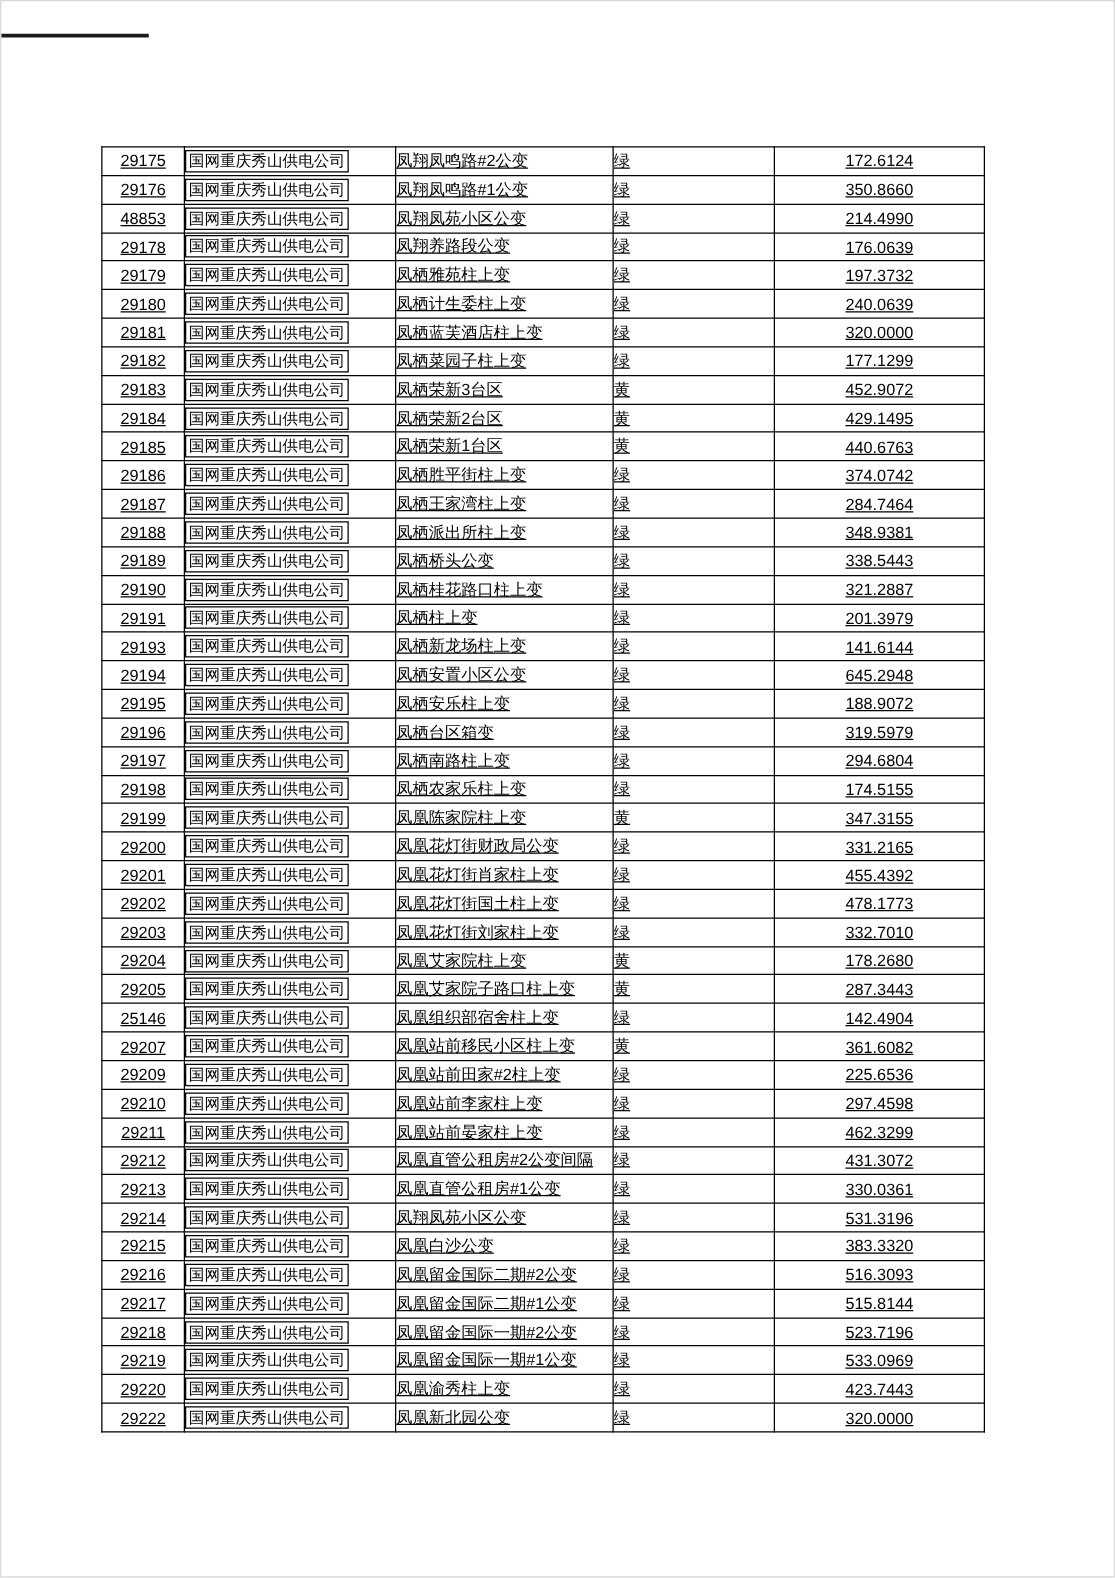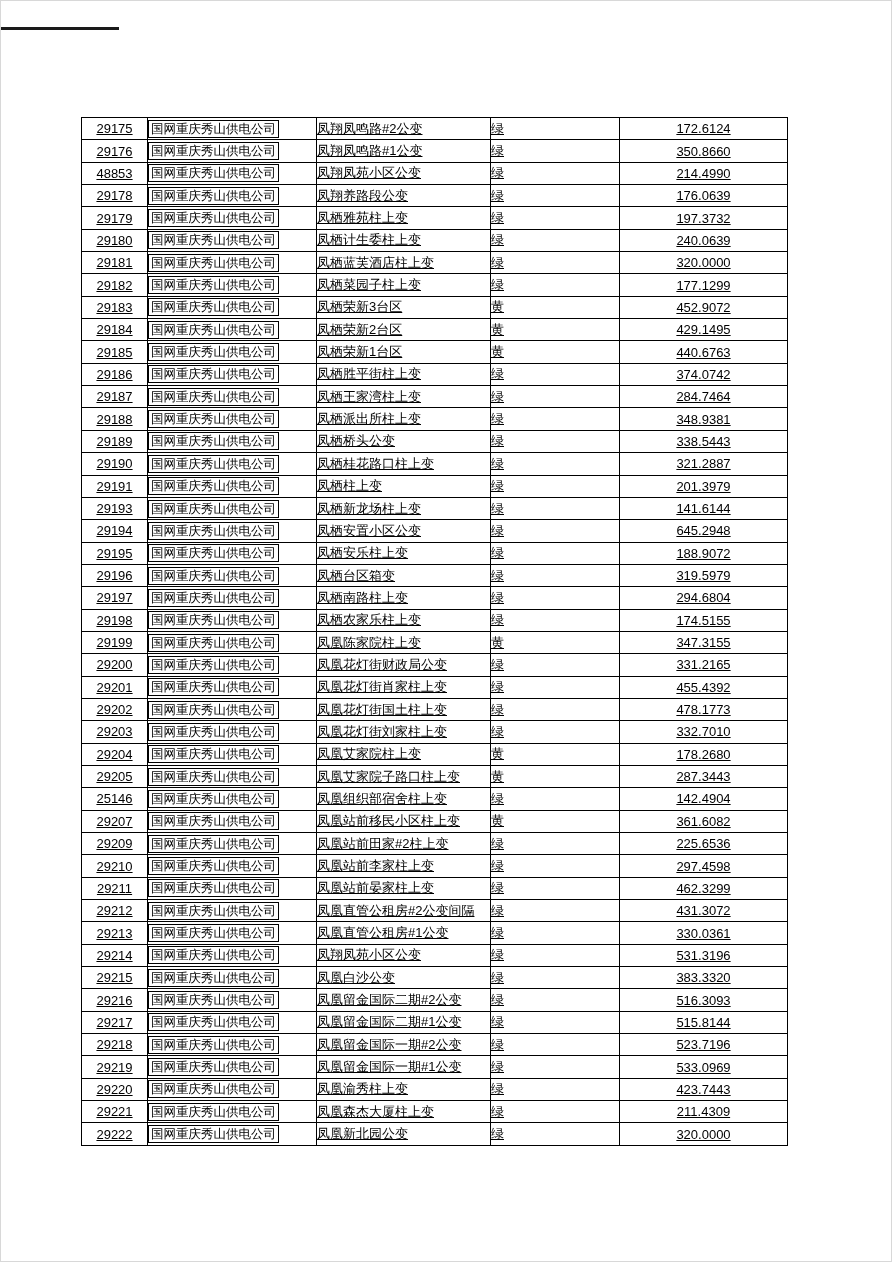--- a/index.html
+++ b/index.html
@@ -375,27 +375,20 @@
             <td class="cell-value">533.0969</td>
           </tr>
           <tr>
             <td class="cell-id">29220</td>
             <td class="cell-company"><span class="boxed">国网重庆秀山供电公司</span></td>
             <td class="cell-name">凤凰渝秀柱上变</td>
             <td class="cell-status">绿</td>
             <td class="cell-value">423.7443</td>
           </tr>
           <tr>
-            <td class="cell-id">29221</td>
-            <td class="cell-company"><span class="boxed">国网重庆秀山供电公司</span></td>
-            <td class="cell-name">凤凰森杰大厦柱上变</td>
-            <td class="cell-status">绿</td>
-            <td class="cell-value">211.4309</td>
-          </tr>
-          <tr>
             <td class="cell-id">29222</td>
             <td class="cell-company"><span class="boxed">国网重庆秀山供电公司</span></td>
             <td class="cell-name">凤凰新北园公变</td>
             <td class="cell-status">绿</td>
             <td class="cell-value">320.0000</td>
           </tr>
         </tbody>
     </table>
   </div>
 </div>

